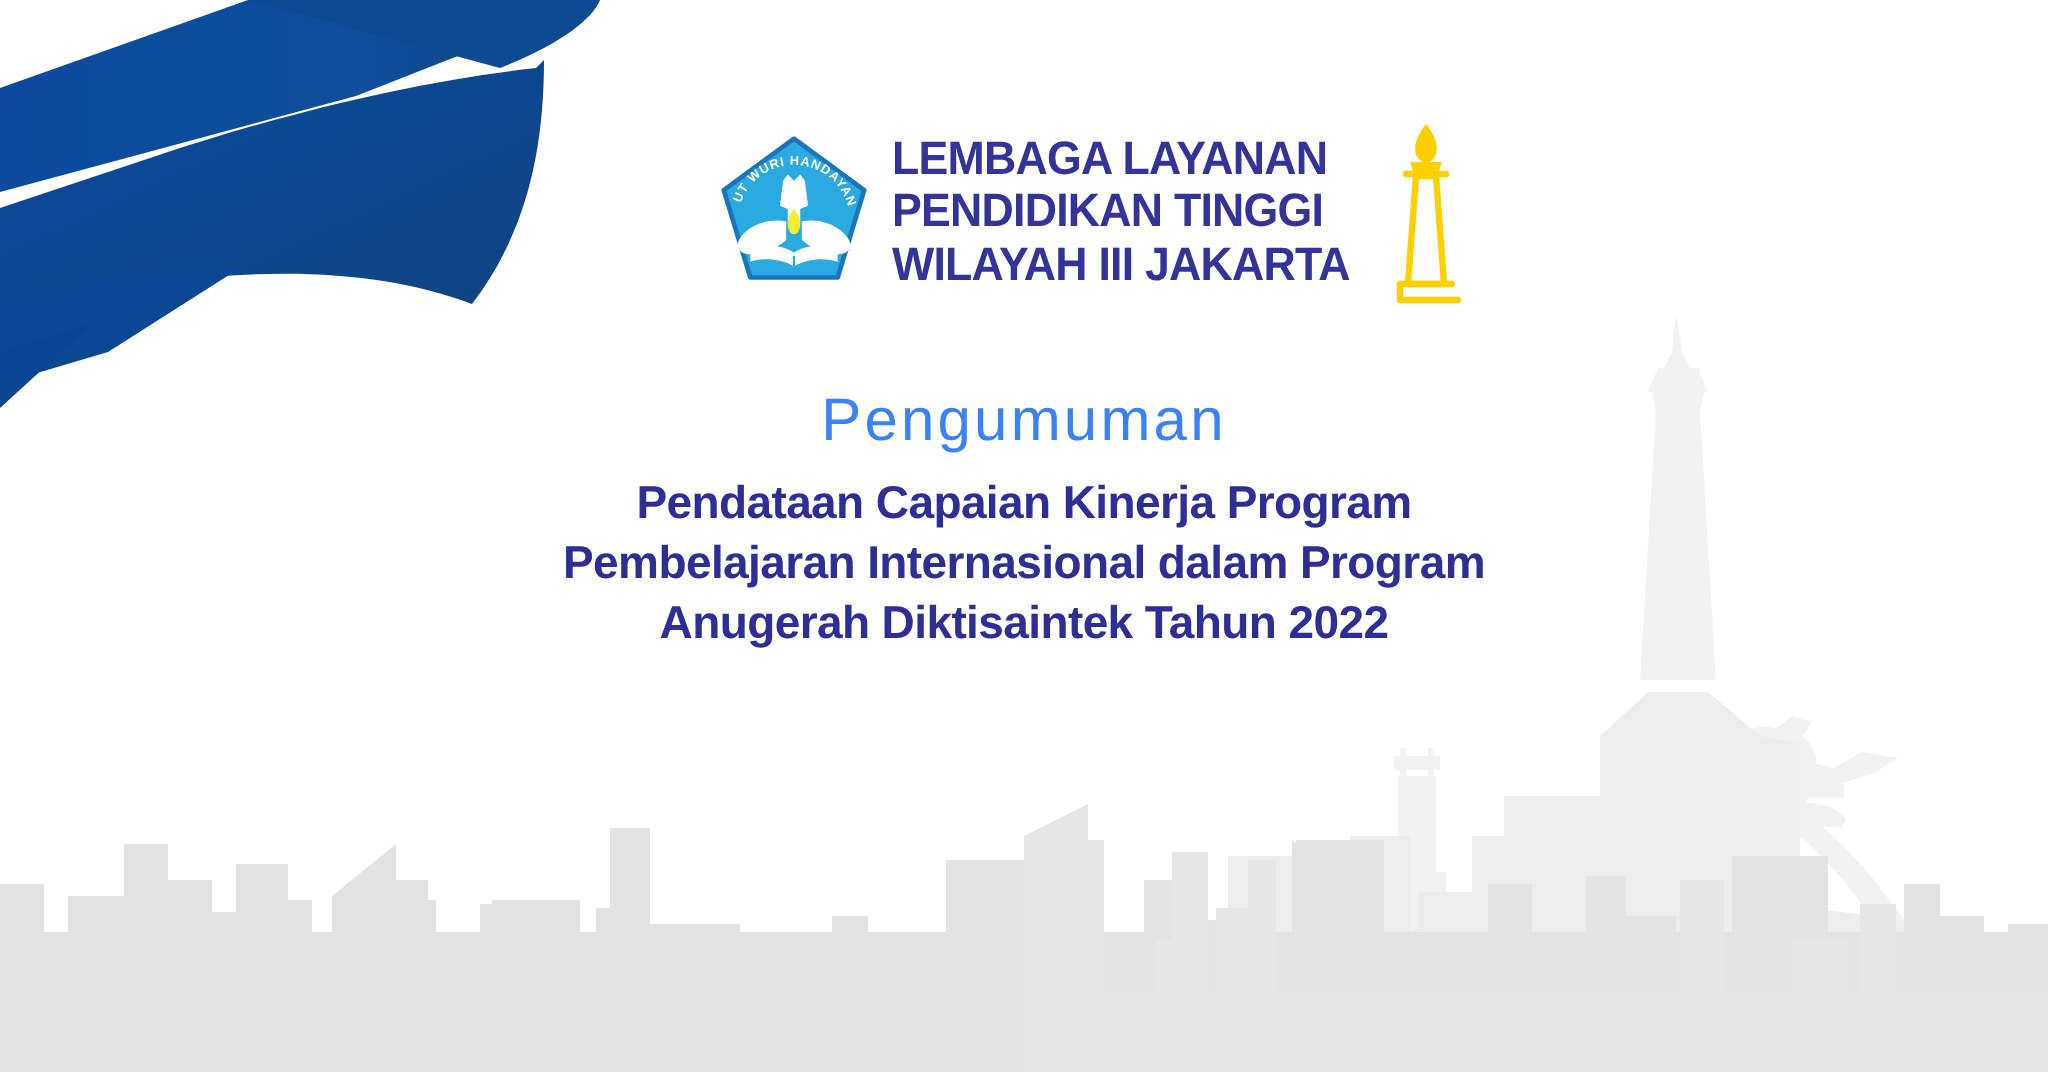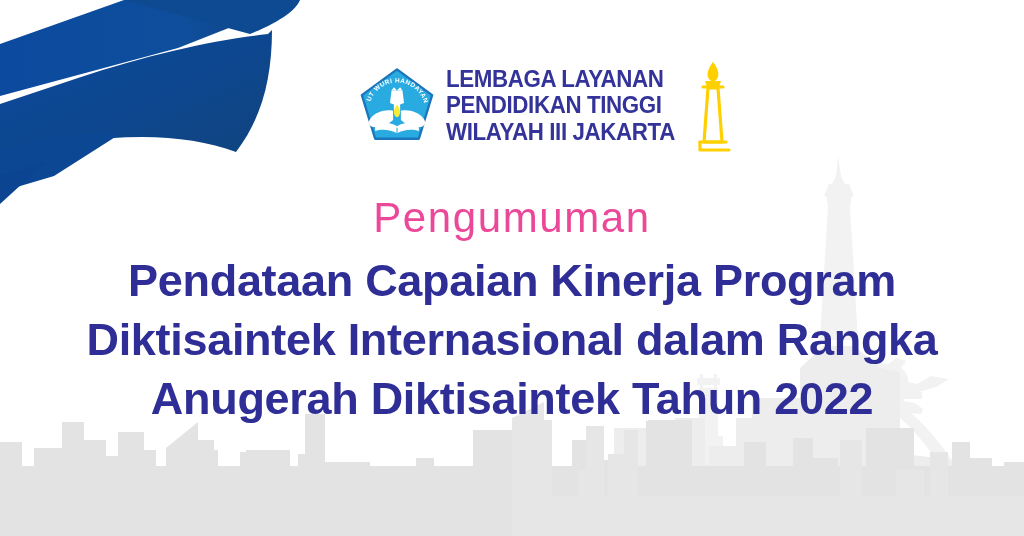--- a/index.html
+++ b/index.html
@@ -47,30 +47,30 @@
 
   
   #headline-block{
     position:absolute; z-index:6;
     left:0; top:192px; width:1024px;
     text-align:center;
   }
   #eyebrow{
     font-family:"Liberation Sans", sans-serif;
     font-weight:400;
-    font-size:42px;
+    font-size:30px;
     letter-spacing:1.6px;
-    color:#ec4899;
+    color:#3b82f6;
     line-height:1.25;
     margin-bottom:6px;
   }
   .headline-line{
     font-family:"Liberation Sans", sans-serif;
     font-weight:bold;
-    font-size:45px;
+    font-size:23px;
     letter-spacing:-0.3px;
     color:#2E2E96;
     line-height:1.32;
     white-space:nowrap;
   }
 </style>
 </head>
 <body>
 
 <div id="banner">
@@ -247,17 +247,17 @@
 
         <path d="M7 84 L33 84"></path>
         <path d="M7 84 L7 92 L36 92"></path>
       </g>
     </svg>
   </div>
 
   <div id="headline-block">
     <div id="eyebrow">Pengumuman</div>
     <div class="headline-line">Pendataan Capaian Kinerja Program</div>
-    <div class="headline-line">Diktisaintek Internasional dalam Rangka</div>
+    <div class="headline-line">Pembelajaran Internasional dalam Program</div>
     <div class="headline-line">Anugerah Diktisaintek Tahun 2022</div>
   </div>
 
 </div>
 
 </body></html>

